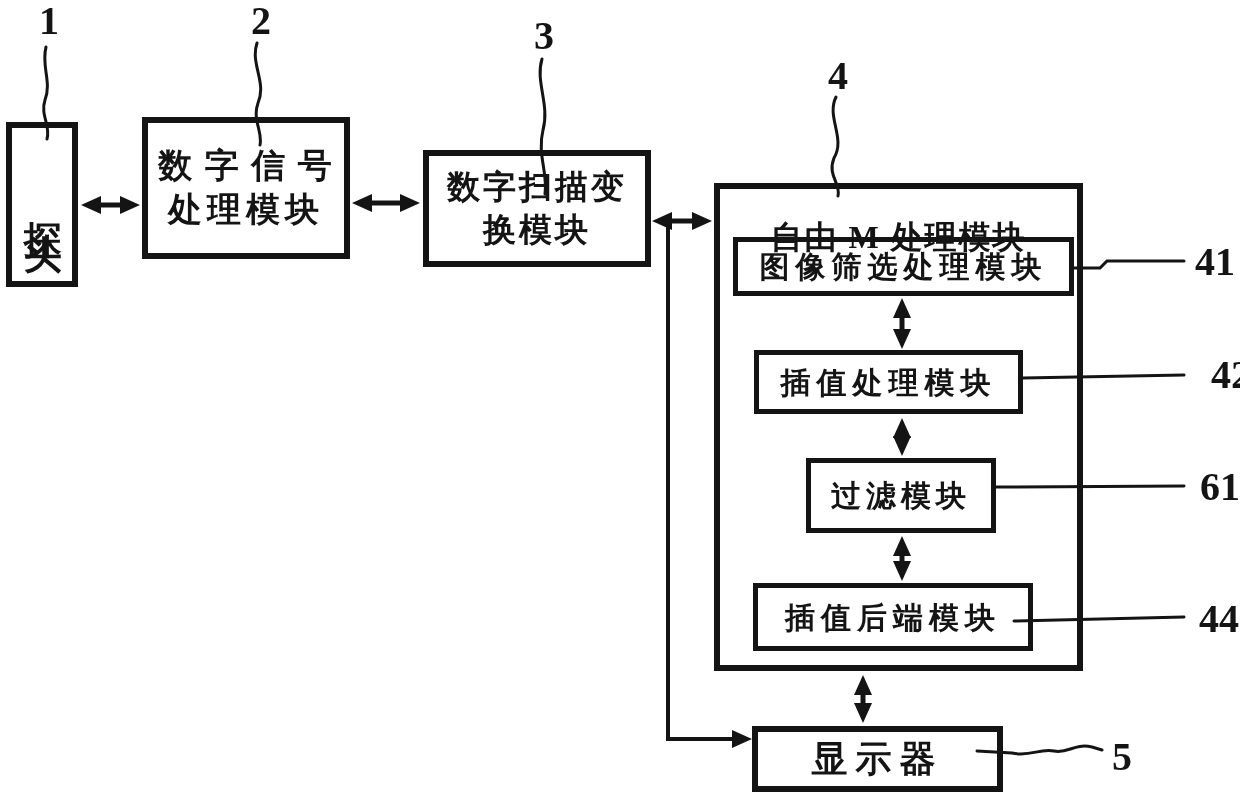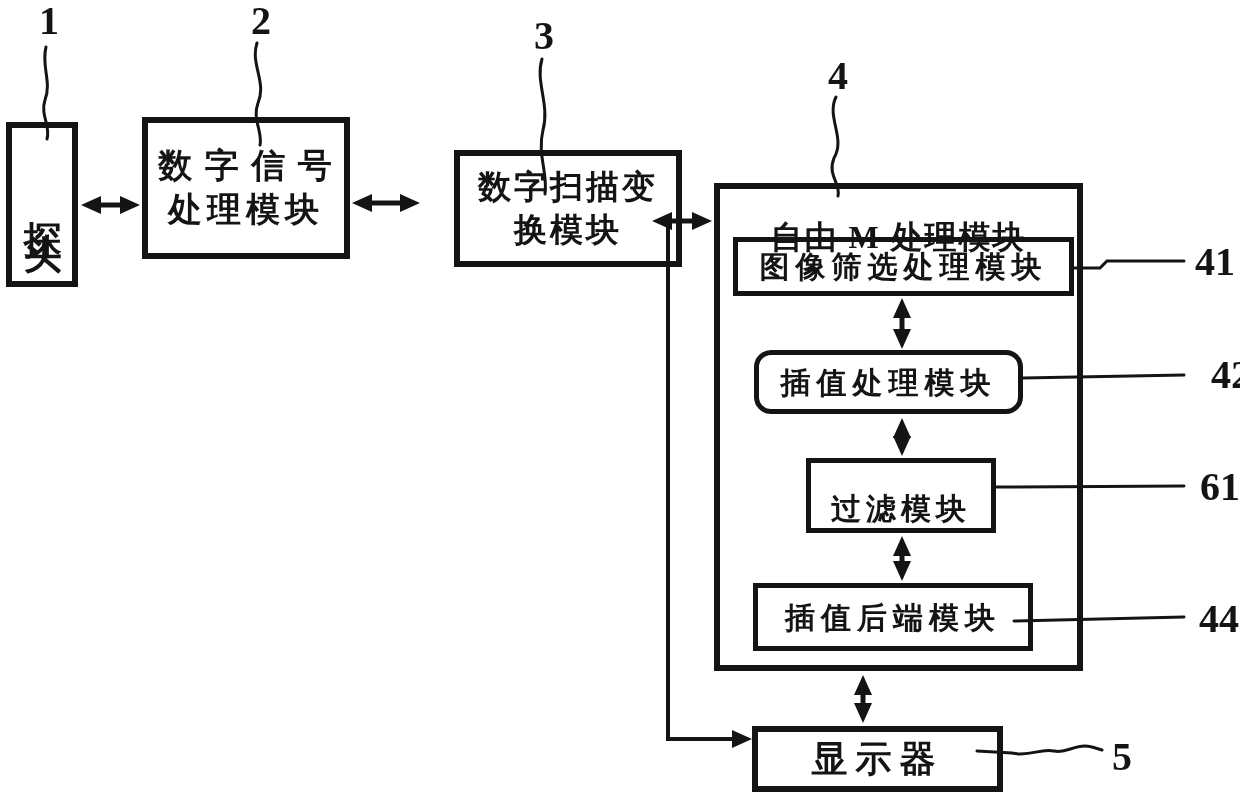--- a/index.html
+++ b/index.html
@@ -16,26 +16,26 @@
     align-items:center; justify-content:center;
     text-align:center; font-weight:700; line-height:1.3;
     letter-spacing:2px;
   }
   .box.sub { border-width:5px; }
   .probe   { left:6px;  top:122px; width:72px;  height:165px; }
   .probe .v-text { writing-mode:vertical-rl; text-orientation:upright;
                    font-size:38px; letter-spacing:14px; }
   .dsp     { left:142px; top:117px; width:208px; height:142px; font-size:34px; }
   .dsp .l2 { letter-spacing:5px;text-align:right; }
-  .scanconv{ left:423px; top:150px; width:228px; height:117px; font-size:33px; letter-spacing:3px;margin-left:31px; }
+  .scanconv{ left:423px; top:150px; width:228px; height:117px; font-size:33px; letter-spacing:3px; }
   .freem   { left:714px; top:183px; width:369px; height:488px;
              justify-content:flex-start; padding-top:28px; font-size:32px; }
   .sub41   { left:733px; top:237px; width:341px; height:59px; font-size:30px; letter-spacing:6px;justify-content:center; }
-  .sub42   { left:754px; top:350px; width:269px; height:64px; font-size:30px; letter-spacing:6px;border-radius:17px; }
-  .sub43   { left:806px; top:458px; width:190px; height:75px; font-size:30px; letter-spacing:5px;justify-content:flex-end; }
+  .sub42   { left:754px; top:350px; width:269px; height:64px; font-size:30px; letter-spacing:6px; }
+  .sub43   { left:806px; top:458px; width:190px; height:75px; font-size:30px; letter-spacing:5px; }
   .sub44   { left:753px; top:583px; width:280px; height:68px; font-size:30px; letter-spacing:6px; }
   .display { left:752px; top:726px; width:251px; height:66px; font-size:36px; letter-spacing:8px; }
   .ref {
     position:absolute; transform:translate(-50%,-50%);
     font-size:40px; font-weight:700; line-height:1;
   }
   .connectors {
     position:absolute; left:0; top:0; width:1240px; height:798px;
     pointer-events:none;
   }

